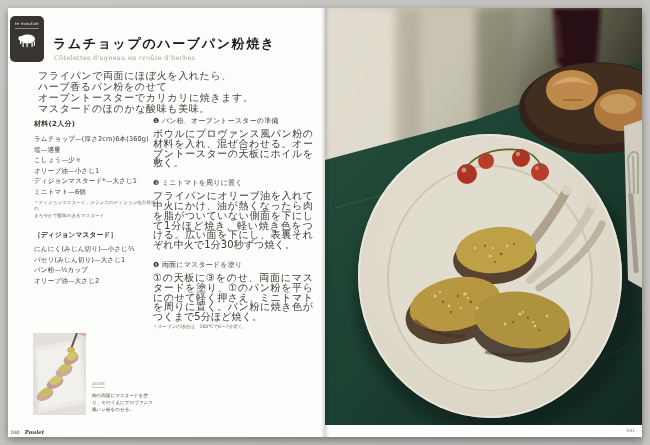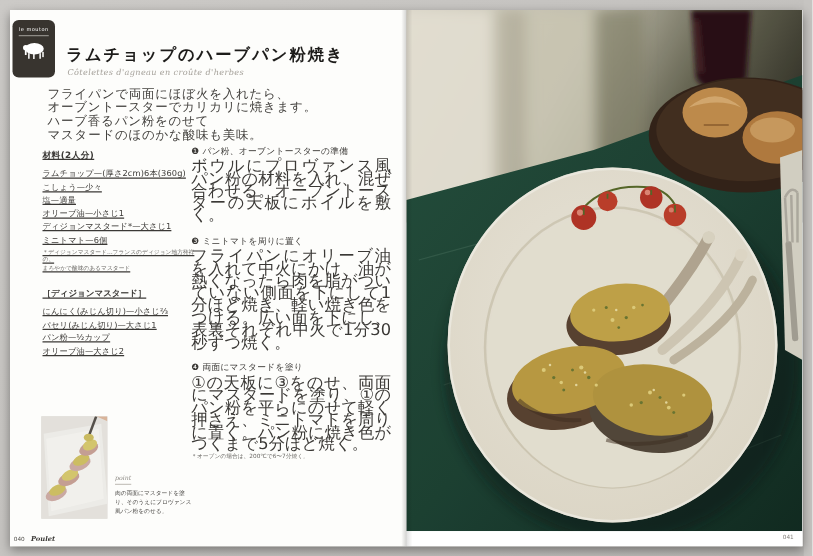--- a/index.html
+++ b/index.html
@@ -14,32 +14,32 @@
   .gutter{position:absolute;left:313px;top:0;width:9px;height:429px;
           background:linear-gradient(to right,rgba(0,0,0,0) 0%,rgba(0,0,0,.16) 45%,rgba(0,0,0,.10) 55%,rgba(0,0,0,0) 100%);z-index:30;}
 
   
   .badge{position:absolute;left:2px;top:8px;width:34px;height:46px;background:#38342f;border-radius:5px;
          display:flex;flex-direction:column;align-items:center;justify-content:flex-start;padding-top:5px;box-sizing:border-box;}
   .badge .blabel{color:#fff;font-size:4px;letter-spacing:.4px;line-height:5px;border-bottom:.5px solid #8d8a85;padding-bottom:2px;margin-bottom:3px;}
   .badge svg{display:block;}
 
   .title{position:absolute;left:45px;top:27px;font-size:13px;font-weight:bold;color:#1d1c1a;letter-spacing:1.6px;white-space:nowrap;}
-  .subtitle{position:absolute;left:46px;top:46px;font-size:6.5px;color:#a5a19a;font-family:"DejaVu Serif","Liberation Serif",serif;font-style:italic;letter-spacing:.3px;}
+  .subtitle{position:absolute;left:46px;top:46px;font-size:6.5px;color:#a5a19a;font-family:"DejaVu Serif","Liberation Serif",serif;letter-spacing:.3px;}
   .intro{position:absolute;left:30px;top:62px;font-size:10px;color:#44423f;line-height:11px;letter-spacing:.6px;}
 
-  .col1{position:absolute;left:26px;top:111px;width:122px;color:#3b3936;text-decoration:underline;}
+  .col1{position:absolute;left:26px;top:111px;width:122px;color:#3b3936;}
   .col2{position:absolute;left:145px;top:108px;width:160px;color:#3b3936;}
   .ing-header{font-size:7px;font-weight:bold;margin-bottom:5px;letter-spacing:.3px;}
   .ing{font-size:6.6px;line-height:10.6px;letter-spacing:.1px;}
   .ing-note{font-size:4.6px;line-height:6.8px;color:#6b6965;margin-top:2px;}
   .sub-header{font-size:6.8px;font-weight:bold;margin:10px 0 4px 0;}
   .step{margin-bottom:10px;}
   .step-h{font-size:7px;font-weight:normal;letter-spacing:.2px;margin-bottom:3px;}
-  .step-b{font-size:13px;line-height:9.8px;text-align:justify;letter-spacing:.1px;}
+  .step-b{font-size:10px;line-height:9.8px;text-align:justify;letter-spacing:.1px;}
   .step-n{font-size:4.6px;line-height:6.6px;color:#6b6965;margin-top:2px;}
 
   .thumb{position:absolute;left:25px;top:325px;width:53px;height:82px;overflow:hidden;background:#dedbd6;}
   .pointlbl{position:absolute;left:84px;top:372px;font-size:5px;color:#8f8c86;font-family:"DejaVu Serif","Liberation Serif",serif;font-style:italic;border-bottom:.5px solid #c9c6c0;padding-bottom:1px;}
   .pointcap{position:absolute;left:84px;top:384px;width:62px;font-size:4.6px;line-height:7px;color:#4a4845;}
 
   .footer-l{position:absolute;left:3px;top:421px;font-size:4.6px;color:#55534f;display:flex;align-items:baseline;gap:5px;}
   .footer-l .sec{font-family:"DejaVu Serif","Liberation Serif",serif;font-style:italic;font-weight:bold;font-size:5.4px;color:#3c3a37;}
   .photo-wrap{position:absolute;left:0;top:0;width:317px;height:417px;overflow:hidden;}
   .footer-r{position:absolute;right:7px;top:420px;font-size:4.6px;color:#84817c;}
@@ -67,30 +67,30 @@
             </g>
           </svg>
         </span>
       </div>
 
       <div class="title">ラムチョップのハーブパン粉焼き</div>
       <div class="subtitle">Côtelettes d'agneau en croûte d'herbes</div>
 
       <div class="intro">
         <div>フライパンで両面にほぼ火を入れたら、</div>
+        <div>ハーブ香るパン粉をのせて</div>
         <div>オーブントースターでカリカリに焼きます。</div>
-        <div>ハーブ香るパン粉をのせて</div>
         <div>マスタードのほのかな酸味も美味。</div>
       </div>
 
       <div class="col1">
         <div class="ing-header">材料(2人分)</div>
         <div class="ing">ラムチョップ—(厚さ2cm)6本(360g)</div>
+        <div class="ing">塩—適量</div>
         <div class="ing">こしょう—少々</div>
-        <div class="ing">塩—適量</div>
         <div class="ing">オリーブ油—小さじ1</div>
         <div class="ing">ディジョンマスタード*—大さじ1</div>
         <div class="ing">ミニトマト—6個</div>
         <div class="ing-note">
           <div>＊ディジョンマスタード…フランスのディジョン地方発祥の、</div>
           <div>まろやかで酸味のあるマスタード</div>
         </div>
         <div class="sub-header">［ディジョンマスタード］</div>
         <div class="ing">にんにく(みじん切り)—小さじ⅔</div>
         <div class="ing">パセリ(みじん切り)—大さじ1</div>

